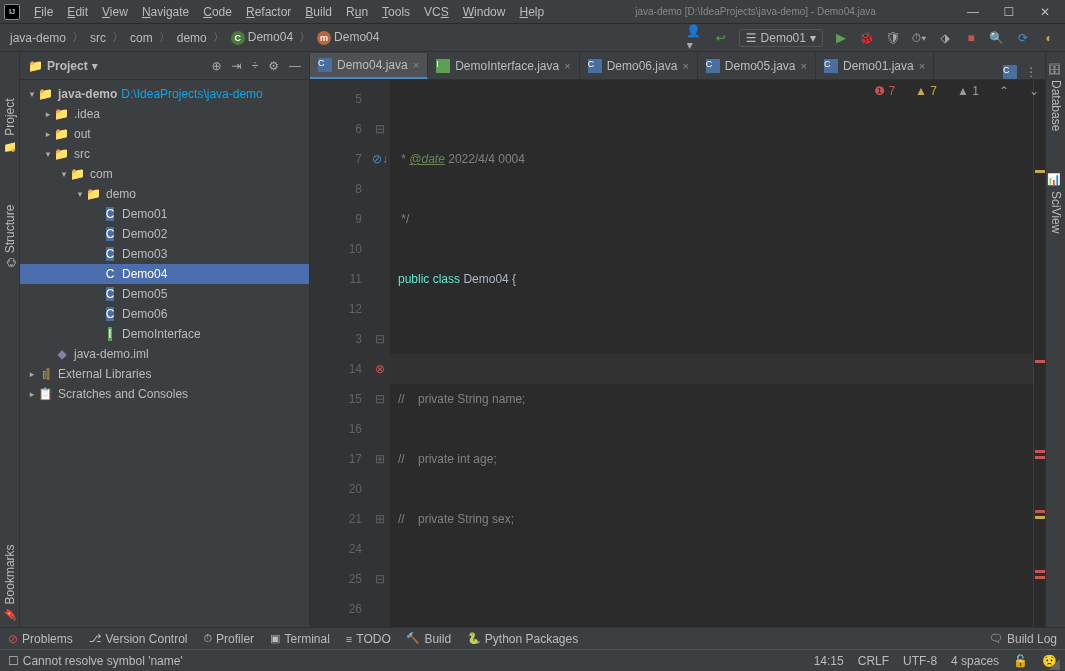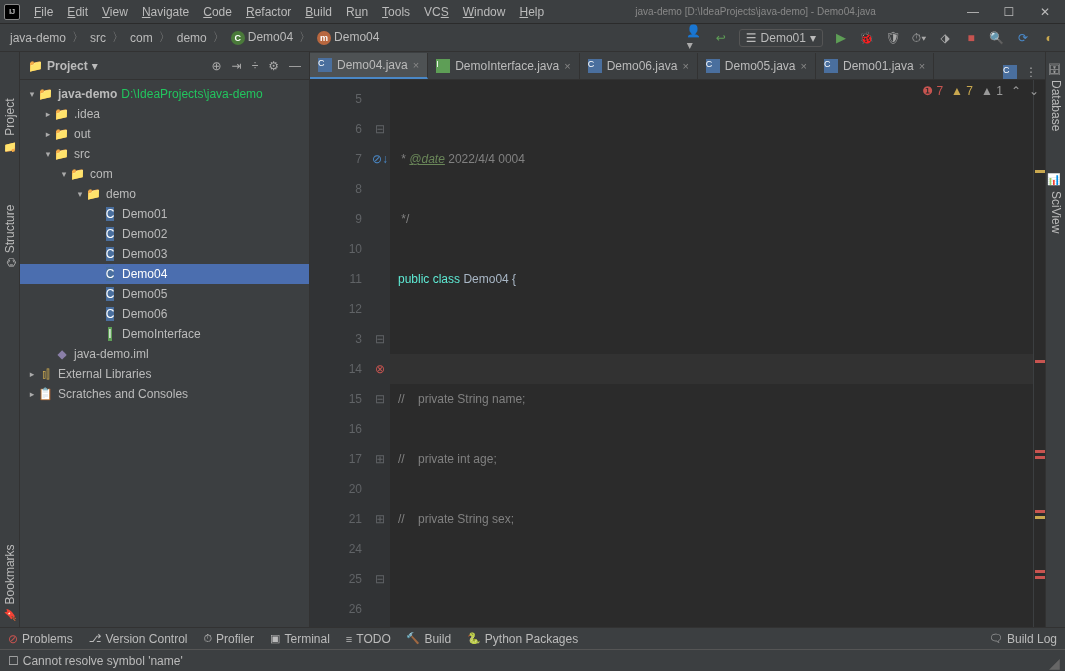--- a/index.html
+++ b/index.html
@@ -37,37 +37,37 @@
 .tree-row.sel{background:#4b6eaf;color:#fff}
 .tree-row.sel .tree-label{color:#fff}
 .tw{display:inline-block;width:12px;text-align:center;color:#aaa;font-size:9px}
 .tree-icon{width:16px;display:inline-flex;justify-content:center;margin-right:4px}
 .folder{color:#87939a}
 .folder.blue{color:#5a8bc4}
 .folder.orange{color:#d28445}
 .ci.cblue{background:#4a6f9e;color:#fff}
 .ci.ig{background:#5e9e56;color:#fff}
 .tree-label{color:#bbb}
-.tree-path{color:#22c55e;margin-left:4px}
+.tree-path{color:#0ea5e9;margin-left:4px}
 .editor-area{flex:1;display:flex;flex-direction:column;background:#2b2b2b;position:relative}
 .tabs{height:28px;display:flex;align-items:end;background:#3c3f41;border-bottom:1px solid #323232;padding-left:0}
 .tab{height:26px;display:flex;align-items:center;padding:0 8px;gap:5px;background:#3c3f41;border-right:1px solid #323232;cursor:pointer;color:#bbb}
 .tab.active{background:#4e5254;border-bottom:2px solid #4a88c7}
 .tab .close{color:#888;font-size:11px}
 .tab-more{margin-left:auto;padding:0 8px;display:flex;gap:8px;color:#aaa}
 .editor{flex:1;display:flex;font-family:"JetBrains Mono",Consolas,monospace;font-size:14px;overflow:hidden;position:relative}
 .gutter{width:60px;background:#313335;color:#606366;text-align:right;padding:4px 8px 4px 0;line-height:30px}
 .gutter-icons{width:20px;background:#313335;padding-top:4px;line-height:30px;text-align:center}
 .code{flex:1;padding:4px 0 4px 8px;line-height:30px;white-space:pre;color:#a9b7c6;position:relative}
 .hl-line{position:absolute;left:0;right:0;height:30px;background:#323232}
 .kw{color:#5eead4}
 .cm{color:#808080}
 .cmtag{color:#6a8759;font-style:italic}
 .cmtag.u{text-decoration:underline}
-.insp{position:absolute;top:4px;right:6px;display:flex;gap:8px;color:#999;font-size:11px;align-items:center;z-index:5}
+.insp{position:absolute;top:4px;right:6px;display:flex;gap:20px;color:#999;font-size:11px;align-items:center;z-index:5}
 .insp .e{color:#c75450}
 .insp .w{color:#c9a84f}
 .right-gutter{width:20px;background:#3c3f41;border-left:1px solid #323232;display:flex;flex-direction:column;align-items:center;padding-top:4px;gap:30px}
 .bottom-tabs{height:22px;background:#3c3f41;border-top:1px solid #323232;display:flex;align-items:center;padding:0 8px;gap:16px}
 .btab{display:flex;align-items:center;gap:4px;cursor:pointer;color:#bbb;font-size:11px}
 .btab.right{margin-left:auto}
 .status{height:22px;background:#3c3f41;border-top:1px solid #555;display:flex;align-items:center;padding:0 8px;color:#bbb;font-size:11px}
 .status-msg{flex:1;display:flex;align-items:center;gap:4px}
 .status-right{display:flex;gap:14px;align-items:center}
 .run-icon{color:#5e9e56;font-size:13px}
@@ -370,14 +370,22 @@
   <span class="btab">⏱ <span>Profiler</span></span>
   <span class="btab">▣ <span>Terminal</span></span>
   <span class="btab">≡ <span>TODO</span></span>
   <span class="btab">🔨 <span>Build</span></span>
   <span class="btab">🐍 <span>Python Packages</span></span>
   <span class="btab right">🗨 <span>Build Log</span></span>
 </div>
 
 <div class="status">
   <div class="status-msg">☐ <span>Cannot resolve symbol 'name'</span></div>
+  <div class="status-right">
+    <span>14:15</span>
+    <span>CRLF</span>
+    <span>UTF-8</span>
+    <span>4 spaces</span>
+    <span>🔓</span>
+    <span style="color:#c75450">😟</span>
+  </div>
   <span class="resize-handle">◢</span>
 </div>
 
 </body></html>

